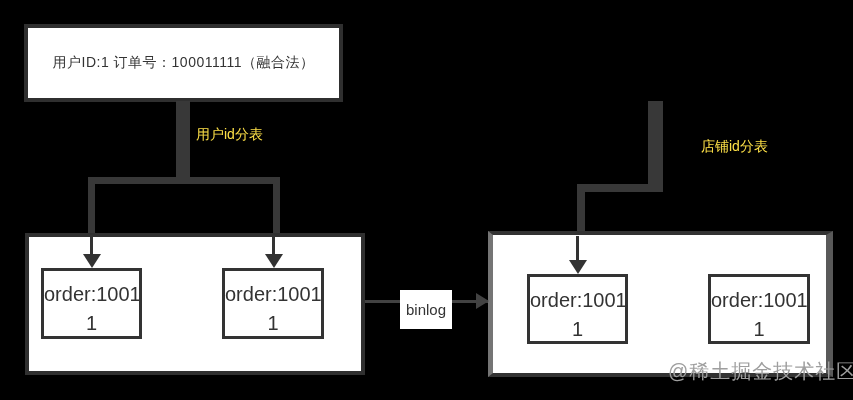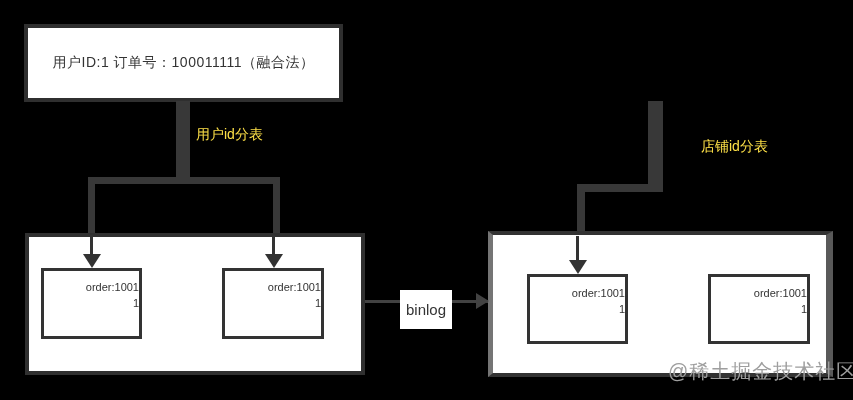--- a/index.html
+++ b/index.html
@@ -38,21 +38,21 @@
     left:25px;top:233px;width:340px;height:142px;border:4px solid #303030;
   }
   #cont-right{
     left:488px;top:231px;width:345px;height:146px;
     border-top:4px solid #333;border-bottom:4px solid #333;
     border-left:5px solid #757575;border-right:7px solid #595959;
   }
   
   .orderbox{
     position:absolute;background:#ffffff;border:3px solid #333;
-    box-sizing:border-box;color:#333;font-size:11px;text-align:right;
+    box-sizing:border-box;color:#333;font-size:20px;text-align:center;
     padding-top:9px;line-height:1.45;
   }
   #ob1{left:41px; top:268px;width:101px;height:71px;}
   #ob2{left:222px;top:268px;width:102px;height:71px;}
   #ob3{left:527px;top:274px;width:101px;height:70px;}
   #ob4{left:708px;top:274px;width:102px;height:70px;}
   
   .arr-line{position:absolute;width:3px;background:#333;}
   .arr-head{
     position:absolute;width:0;height:0;

